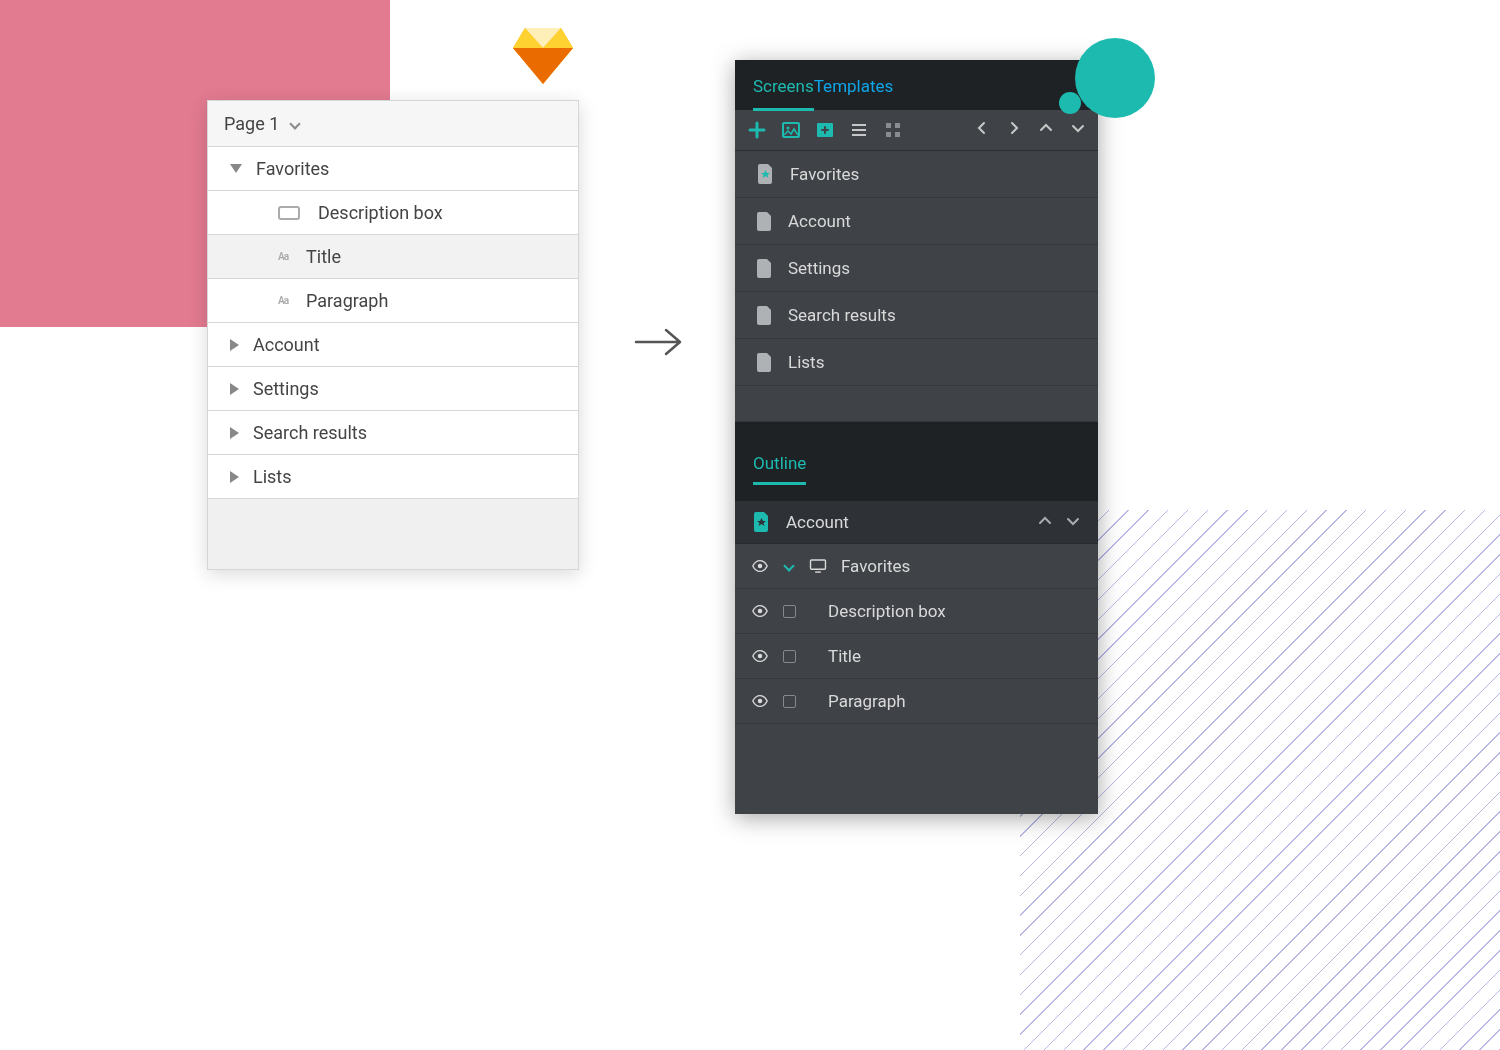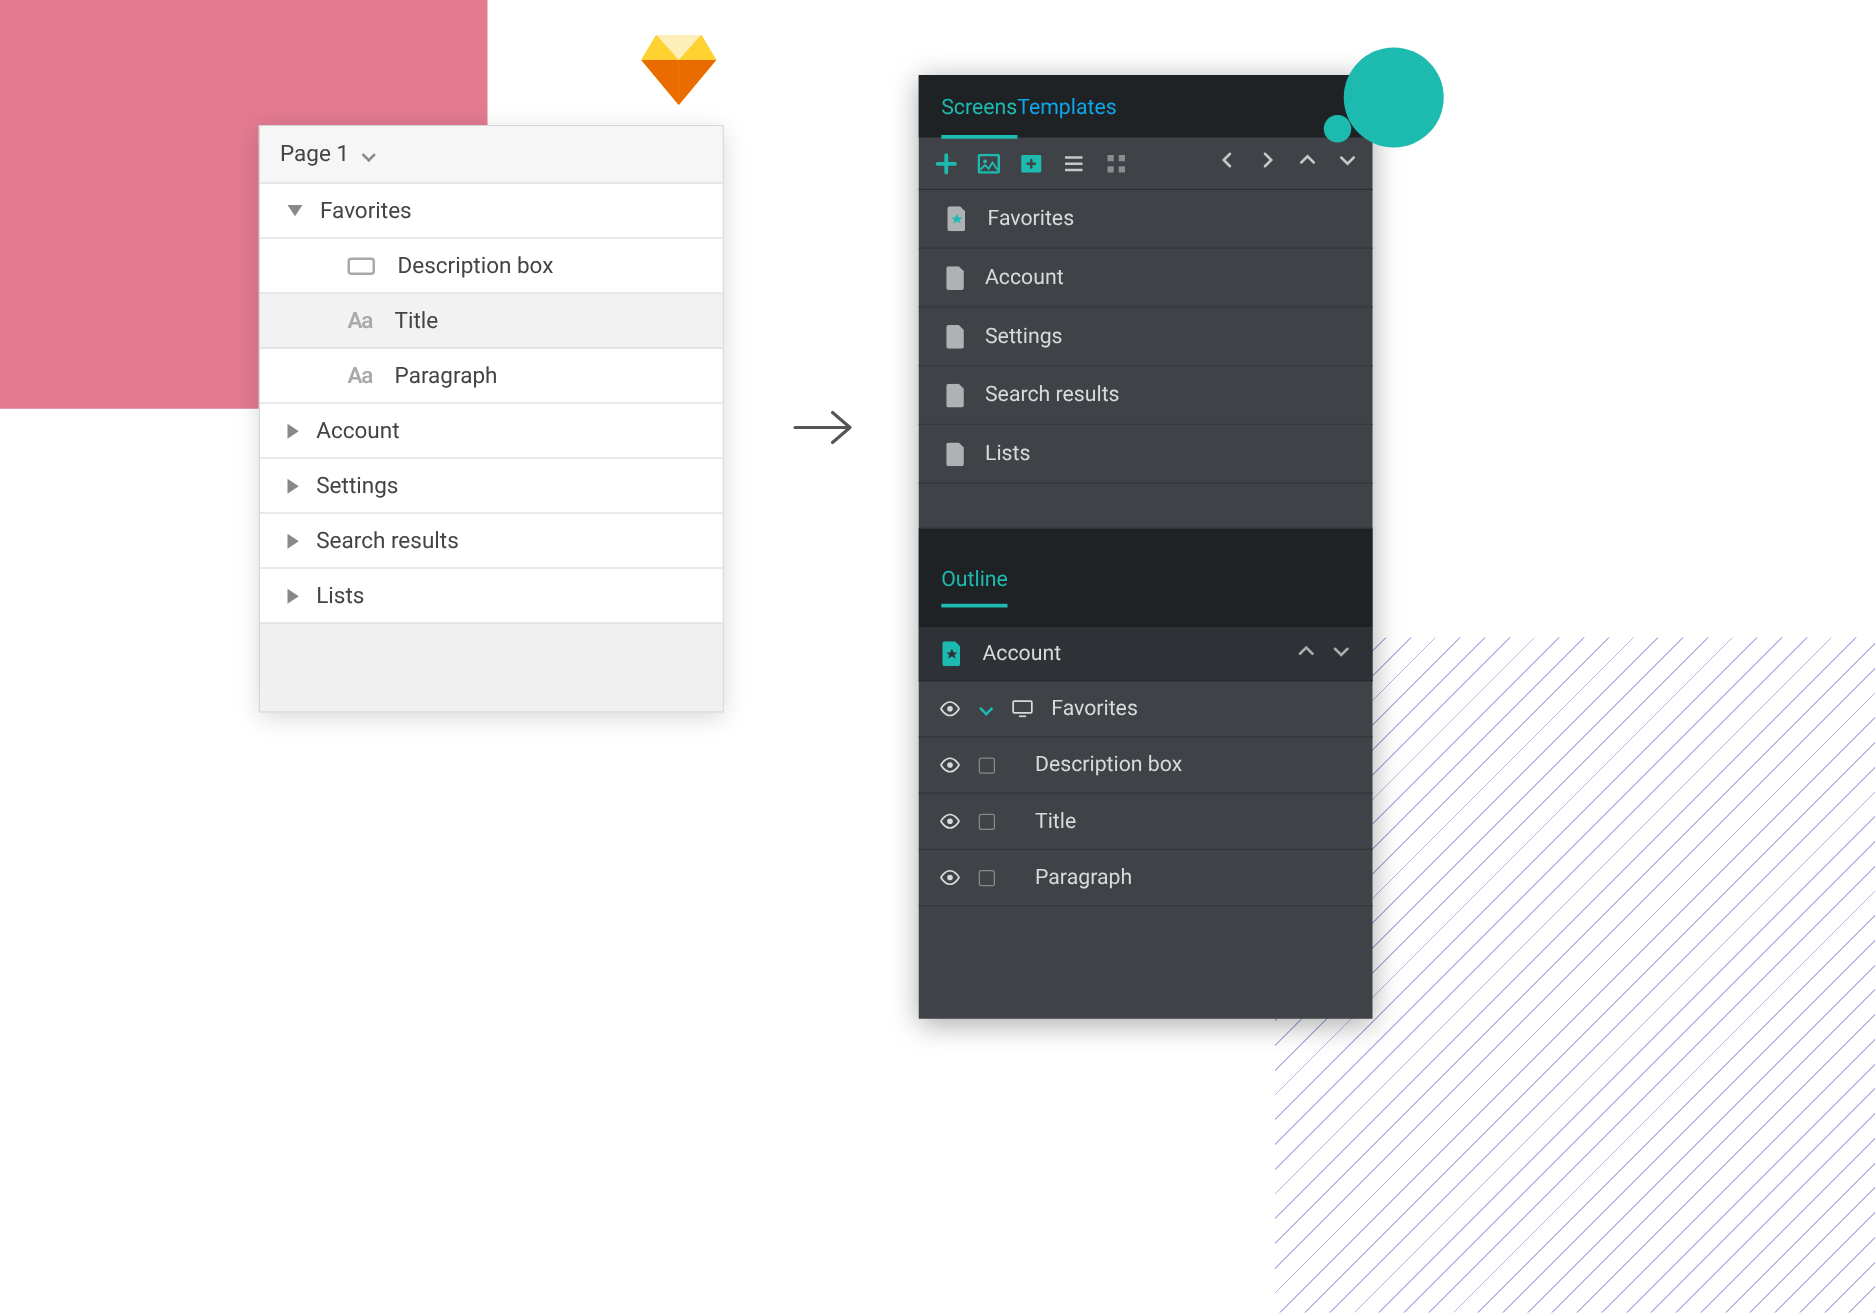--- a/index.html
+++ b/index.html
@@ -107,21 +107,21 @@
     .chev-down {
       width:12px;height:12px;position:relative;
     }
     .chev-down::before{
       content:"";position:absolute;left:2px;top:2px;width:6px;height:6px;border-right:2px solid #888;border-bottom:2px solid #888;transform:rotate(45deg);
     }
     .rect-icon {
       width:22px;height:14px;border:2px solid #aaa;border-radius:3px;
     }
     .aa-icon {
-      font-size:18px;color:#aaa;font-weight:600;letter-spacing:-1px;
+      font-size:10px;color:#aaa;font-weight:600;letter-spacing:-1px;
     }
 
     
     .arrow-between {
       position:absolute;
       left:632px;
       top:322px;
       color:#555;
     }
 

